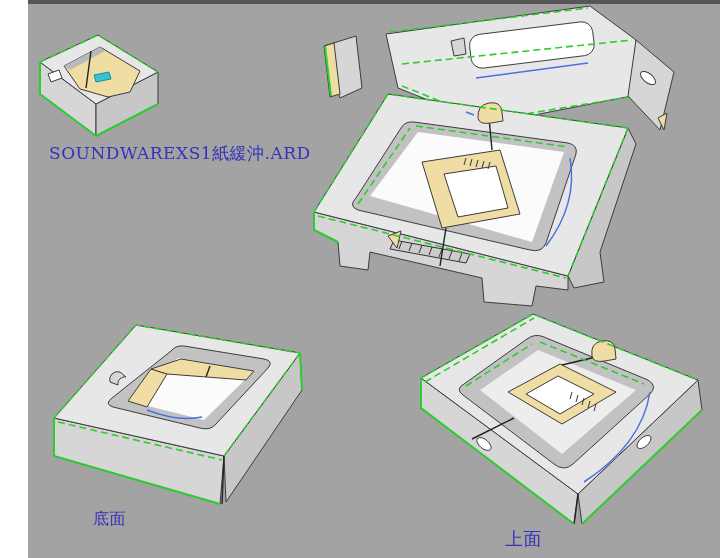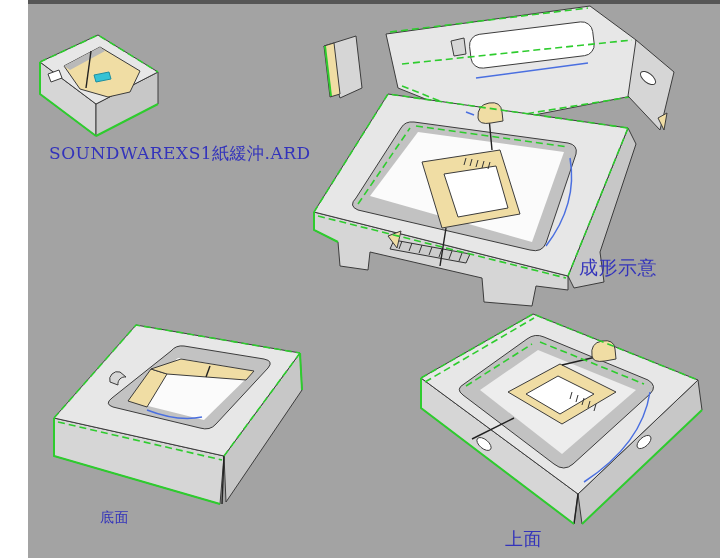--- a/index.html
+++ b/index.html
@@ -7,21 +7,21 @@
           font-family:"DejaVu Serif","Liberation Serif",serif;margin-left:28px;}
   .topbar{position:absolute;left:0;top:0;width:720px;height:4px;background:var(--top_bar,#565656);}
   .model{position:absolute;margin:0;padding:0;}
   .m-a{left:6px;top:28px;}
   .m-b{left:278px;top:0px;}
   .m-c{left:22px;top:314px;}
   .m-d{left:386px;top:296px;}
   .label{position:absolute;color:var(--label_text,#3333bb);white-space:nowrap;letter-spacing:.5px;}
   .l-a{left:21px;top:142px;font-size:17px;}
   .l-b{left:551px;top:255px;font-size:19px;}
-  .l-c{left:72px;top:509px;font-size:14px;}
+  .l-c{left:65px;top:509px;font-size:16px;}
   .l-d{left:257px;top:507px;font-size:17px;}
   .l-e{left:477px;top:527px;font-size:18px;text-align:center;}
   
   path,rect,ellipse{vector-effect:non-scaling-stroke;}
   .face {fill:var(--board_face,#e7e7e7);stroke:var(--outline,#3c3c3c);stroke-width:1;}
   .side {fill:var(--board_side,#d6d6d6);stroke:var(--outline,#3c3c3c);stroke-width:1;}
   .sided{fill:var(--board_side_dark,#c7c7c7);stroke:var(--outline,#3c3c3c);stroke-width:1;}
   .wall {fill:var(--board_wall,#c2c2c2);stroke:var(--outline,#3c3c3c);stroke-width:1;}
   .tan  {fill:var(--inner_tan,#f0dda4);stroke:var(--outline,#3c3c3c);stroke-width:1;}
   .white{fill:#ffffff;stroke:var(--outline,#3c3c3c);stroke-width:1;}
@@ -107,21 +107,20 @@
       </g>
       <g>
         <path class="gdash" d="M8,212 L82,94 L322,128"></path>
         <path class="gdash" d="M12,216 L260,278"></path>
         <path class="gdash" d="M322,128 L262,276"></path>
         <path class="gdash" d="M52,204 L104,128 M110,126 L262,147"></path>
         <path class="gsolid" d="M8,212 L8,230 L32,242"></path>
       </g>
     </svg>
   </figure>
-  <div class="label l-b">成形示意</div>
 
   <figure class="model m-c">
     <svg width="255" height="200" viewBox="0 0 255 200">
       <g>
         <path class="side" d="M4,104 L4,142 L170,190 L174,142 Z"></path>
         <path class="sided" d="M174,142 L250,39 L252,76 L176,188 Z"></path>
         <path class="face" d="M4,104 L86,11 L250,39 L174,142 Z"></path>
         <path class="blk" d="M174,142 L172,190"></path>
       </g>
       <g>

